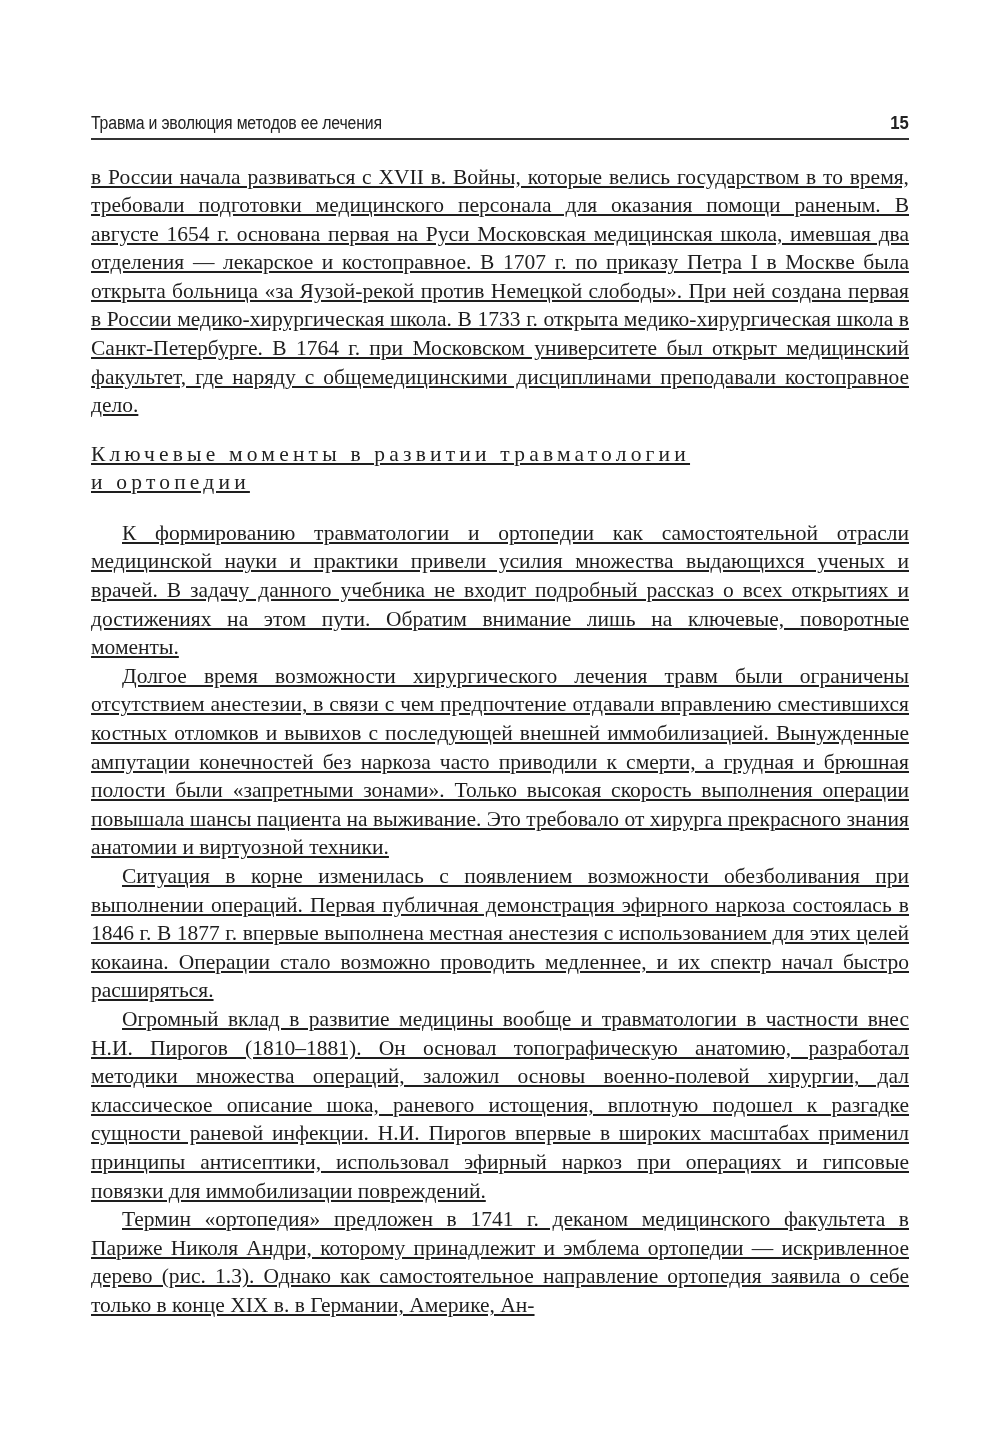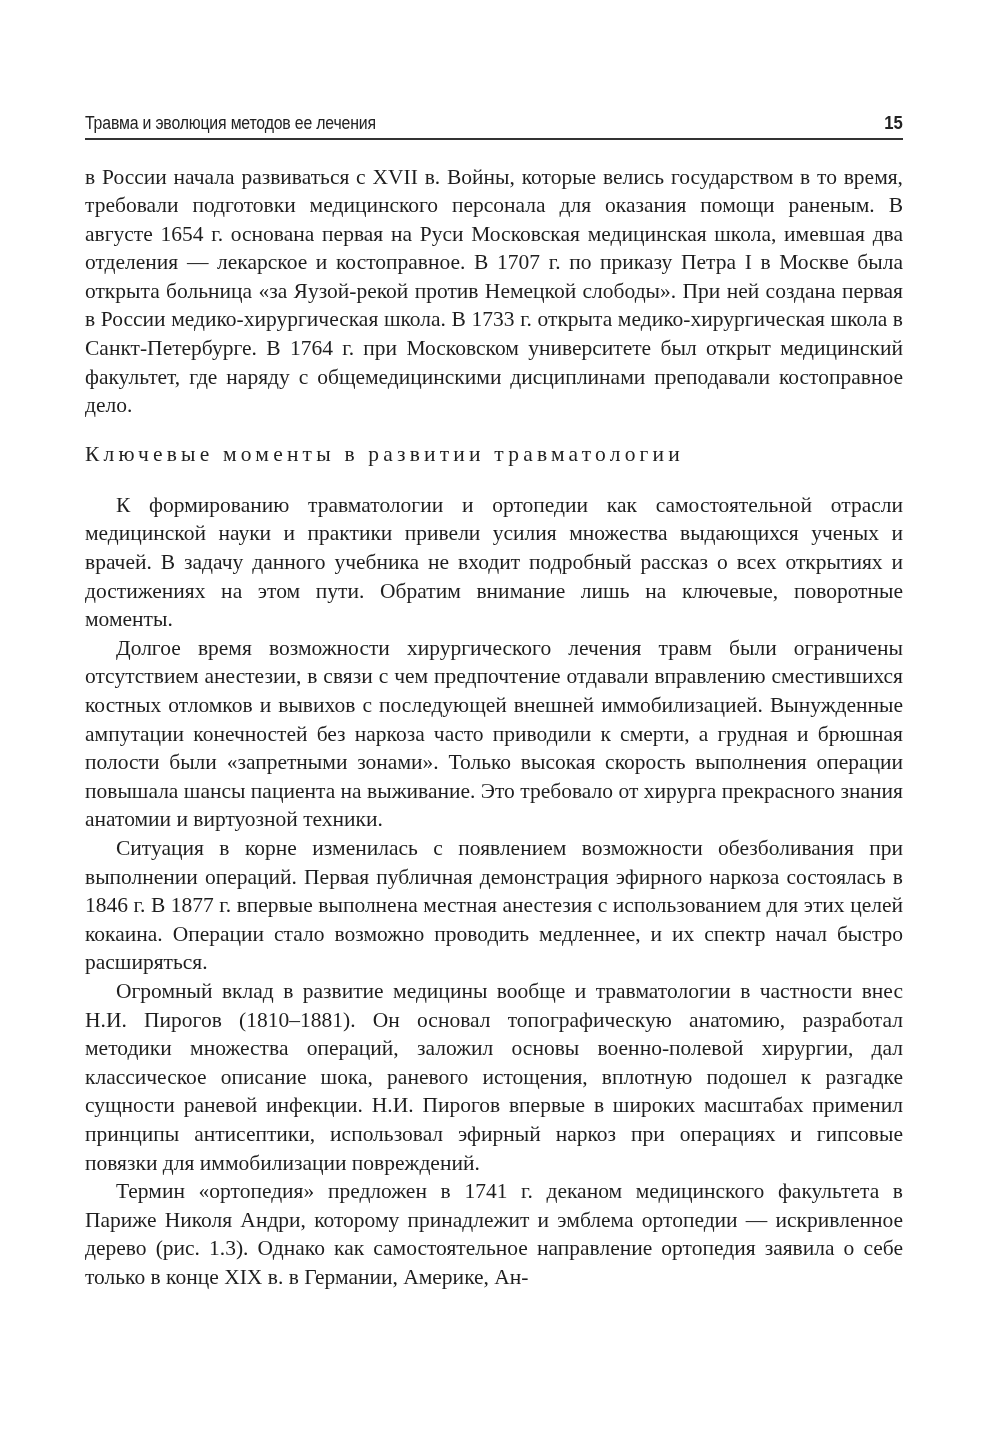--- a/index.html
+++ b/index.html
@@ -1,28 +1,28 @@
 <!DOCTYPE html>
 <html><head>
 <meta charset="utf-8">
 <style>
   html, body { margin: 0; padding: 0; background: #ffffff; }
   body { width: 1000px; height: 1455px; position: relative; overflow: hidden; color: #1e1e1e; }
-  .page { position: absolute; left: 85px; top: 112px; width: 818px; }
+  .page { position: absolute; left: 91px; top: 112px; width: 818px; }
   .running-head {
     display: flex; justify-content: space-between; align-items: flex-end;
     font-family: "Liberation Sans", sans-serif; font-size: 18px; letter-spacing: -0.2px;
     transform: scaleX(0.88); transform-origin: left bottom; width: 929px;
     padding-bottom: 4px; color: #222;
   }
   .running-head .folio { font-weight: bold; font-size: 19px; }
   .rule { height: 1.5px; background: #333; margin-top: 0; width: 818px; }
   .body-text {
     font-family: "Liberation Serif", serif; font-size: 21.5px; line-height: 28.6px;
-    text-align: justify; color: #1e1e1e; margin-top: 23px;
+    text-align: justify; color: #1e1e1e; margin-top: 23px; text-decoration: underline;
   }
   .body-text p { margin: 0; hyphens: manual; }
   .body-text p.indent { text-indent: 31px; }
   .section-heading {
     font-family: "Liberation Serif", serif; font-size: 21.5px; line-height: 28px;
     letter-spacing: 4.2px; font-weight: normal; margin: 20px 0 23px 0; color: #222;
   }
   .section-heading span { display: block; }
 </style>
 </head>
@@ -33,20 +33,21 @@
     <span>Травма и эволюция методов ее лечения</span>
     <span class="folio">15</span>
   </div>
   <div class="rule"></div>
 
   <div class="body-text">
     <p>в России начала развиваться с XVII в. Войны, которые велись государством в то время, требовали подготовки медицинского персонала для оказания помощи раненым. В августе 1654 г. основана первая на Руси Московская медицинская школа, имевшая два отделения — лекарское и костоправное. В 1707 г. по приказу Петра I в Москве была открыта больница «за Яузой-рекой против Немецкой слободы». При ней создана первая в России медико-хирургическая школа. В 1733 г. открыта медико-хирургическая школа в Санкт-Петербурге. В 1764 г. при Московском университете был открыт медицинский факультет, где наряду с общемедицинскими дисциплинами преподавали костоправное дело.</p>
 
     <h2 class="section-heading">
       <span>Ключевые моменты в развитии травматологии</span>
+      <span>и ортопедии</span>
     </h2>
 
     <p class="indent">К формированию травматологии и ортопедии как самостоятельной отрасли медицинской науки и практики привели усилия множества выдающихся ученых и врачей. В задачу данного учебника не входит подробный рассказ о всех открытиях и достижениях на этом пути. Обратим внимание лишь на ключевые, поворотные моменты.</p>
     <p class="indent">Долгое время возможности хирургического лечения травм были ограничены отсутствием анестезии, в связи с чем предпочтение отдавали вправлению сместившихся костных отломков и вывихов с последующей внешней иммобилизацией. Вынужденные ампутации конечностей без наркоза часто приводили к смерти, а грудная и брюшная полости были «запретными зонами». Только высокая скорость выполнения операции повышала шансы пациента на выживание. Это требовало от хирурга прекрасного знания анатомии и виртуозной техники.</p>
     <p class="indent">Ситуация в корне изменилась с появлением возможности обезболивания при выполнении операций. Первая публичная демонстрация эфирного наркоза состоялась в 1846 г. В 1877 г. впервые выполнена местная анестезия с использованием для этих целей кокаина. Операции стало возможно проводить медленнее, и их спектр начал быстро расширяться.</p>
     <p class="indent">Огромный вклад в развитие медицины вообще и травматологии в частности внес Н.И. Пирогов (1810–1881). Он основал топографическую анатомию, разработал методики множества операций, заложил основы военно-полевой хирургии, дал классическое описание шока, раневого истощения, вплотную подошел к разгадке сущности раневой инфекции. Н.И. Пирогов впервые в широких масштабах применил принципы антисептики, использовал эфирный наркоз при операциях и гипсовые повязки для иммобилизации повреждений.</p>
     <p class="indent">Термин «ортопедия» предложен в 1741 г. деканом медицинского факультета в Париже Николя Андри, которому принадлежит и эмблема ортопедии — искривленное дерево (рис. 1.3). Однако как самостоятельное направление ортопедия заявила о себе только в конце XIX в. в Германии, Америке, Ан-</p>
   </div>
 </div>
 

